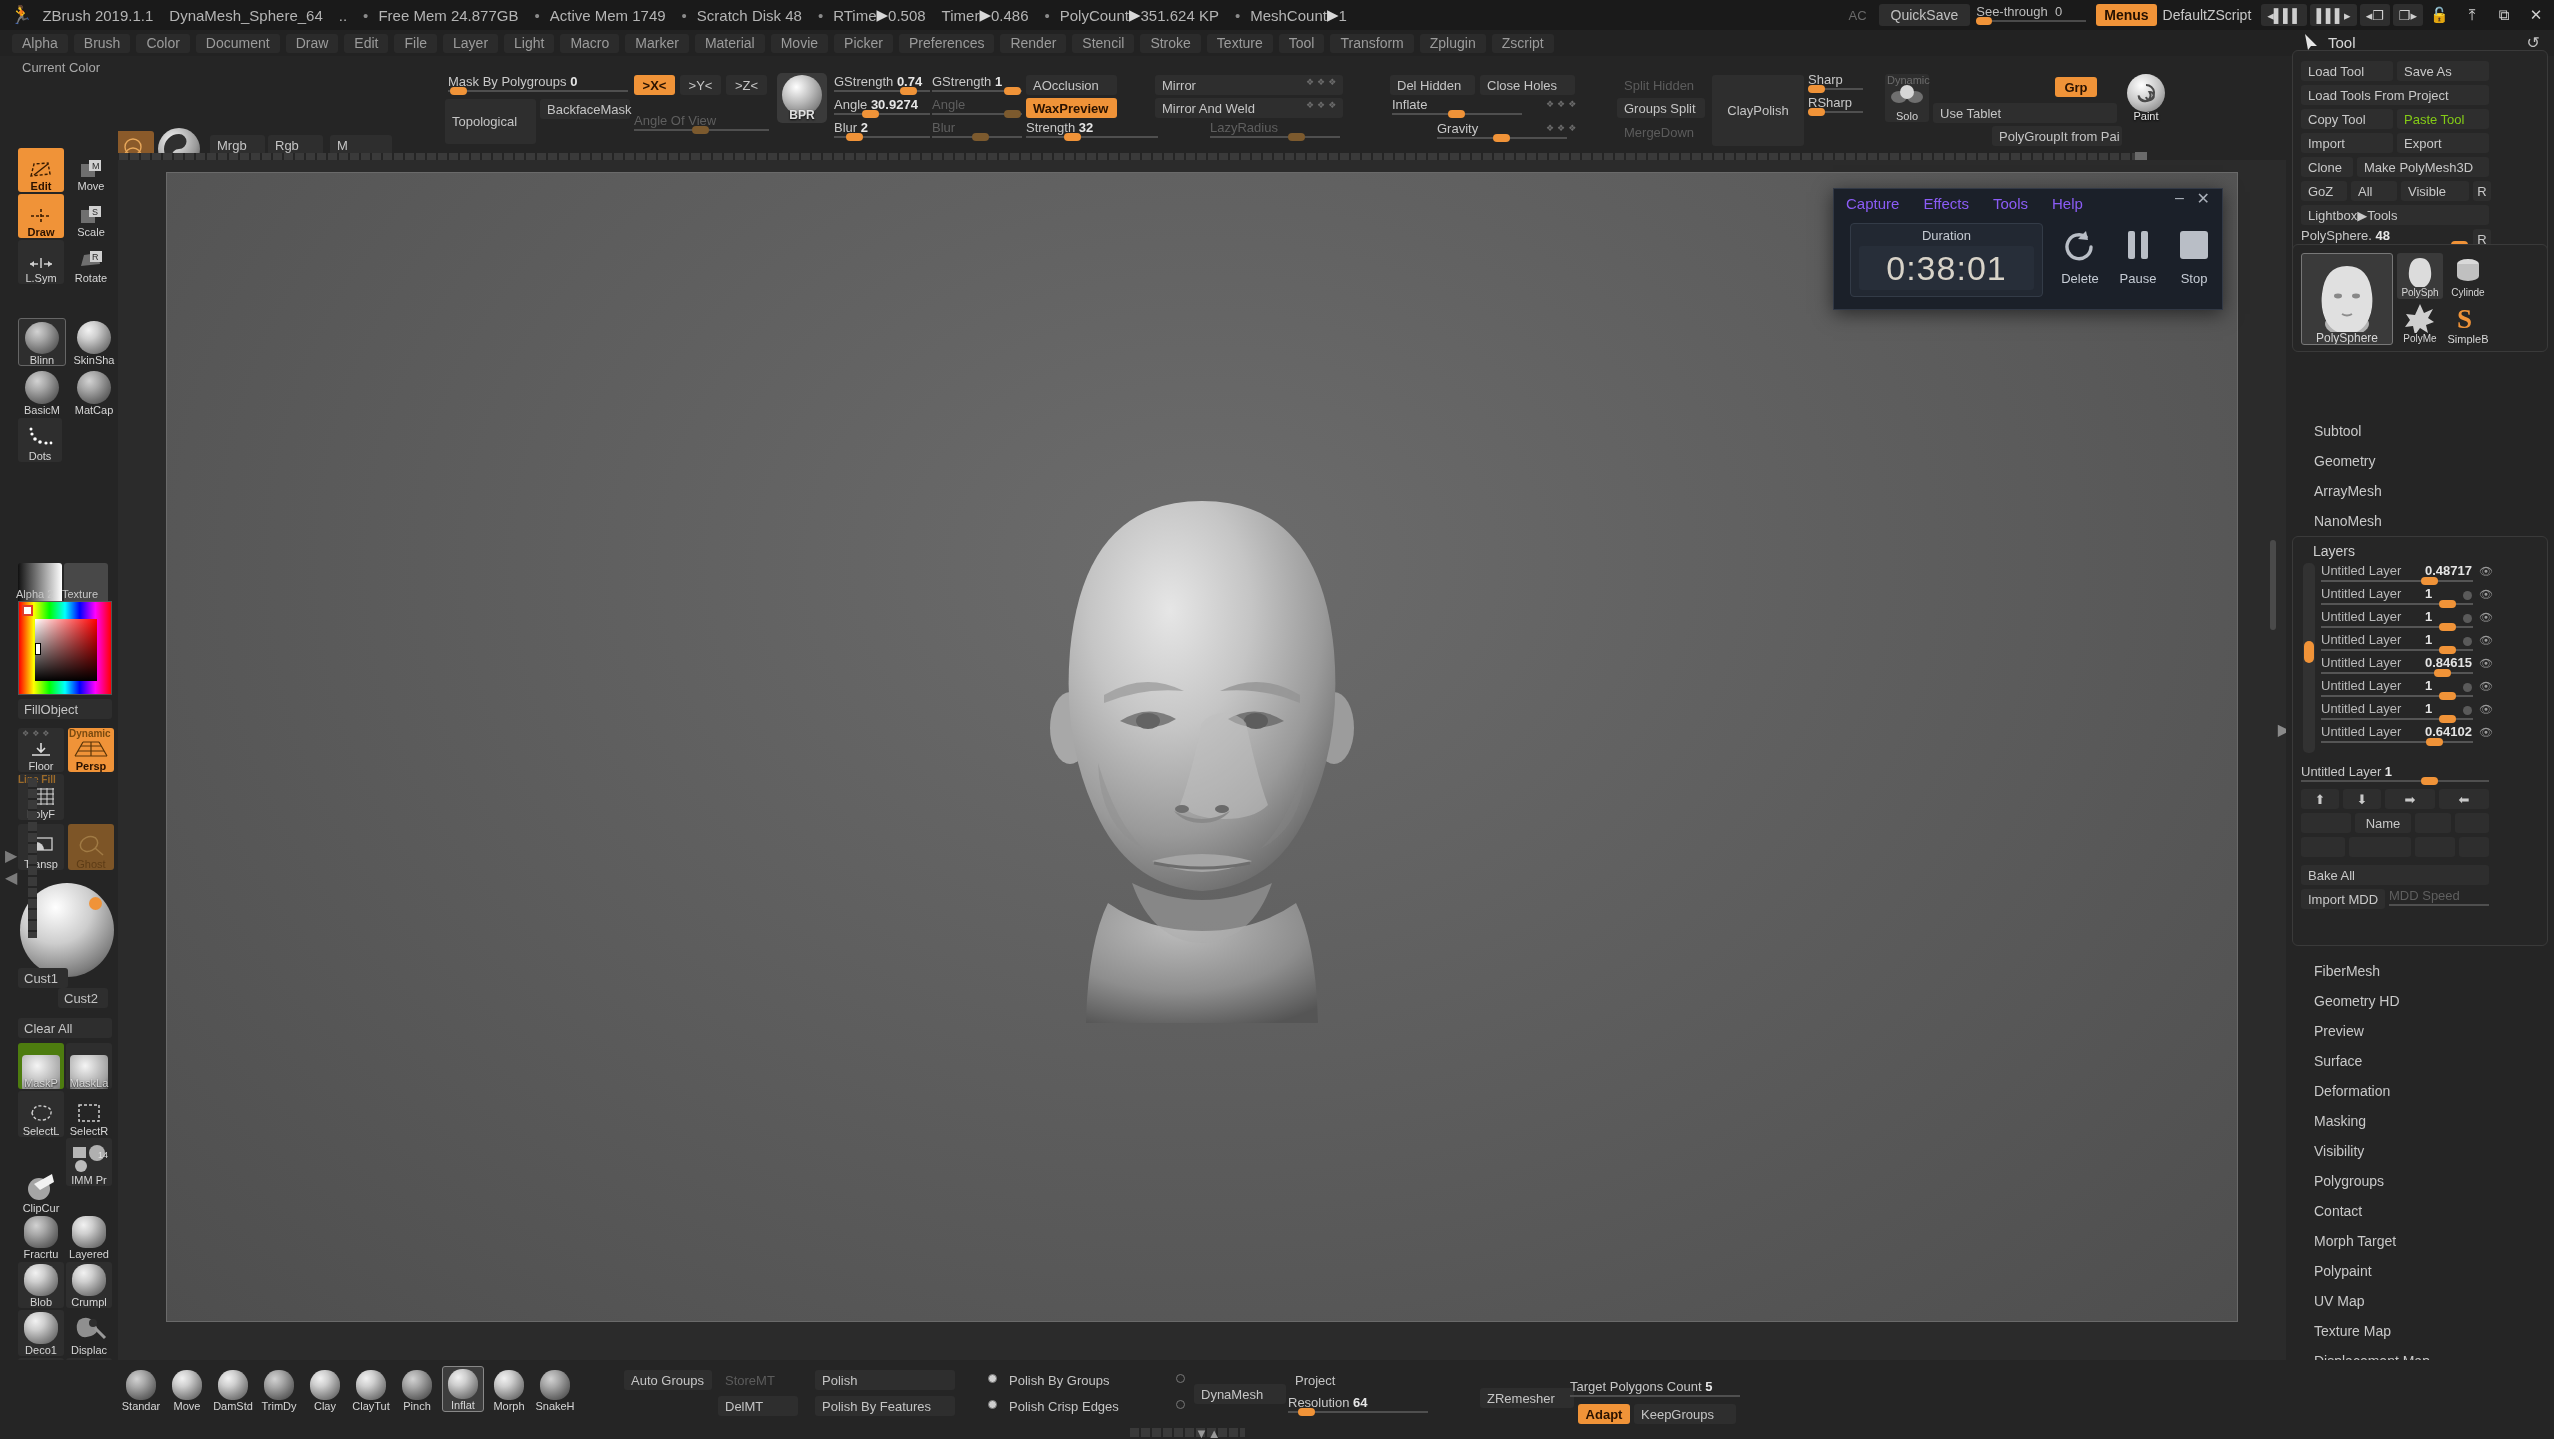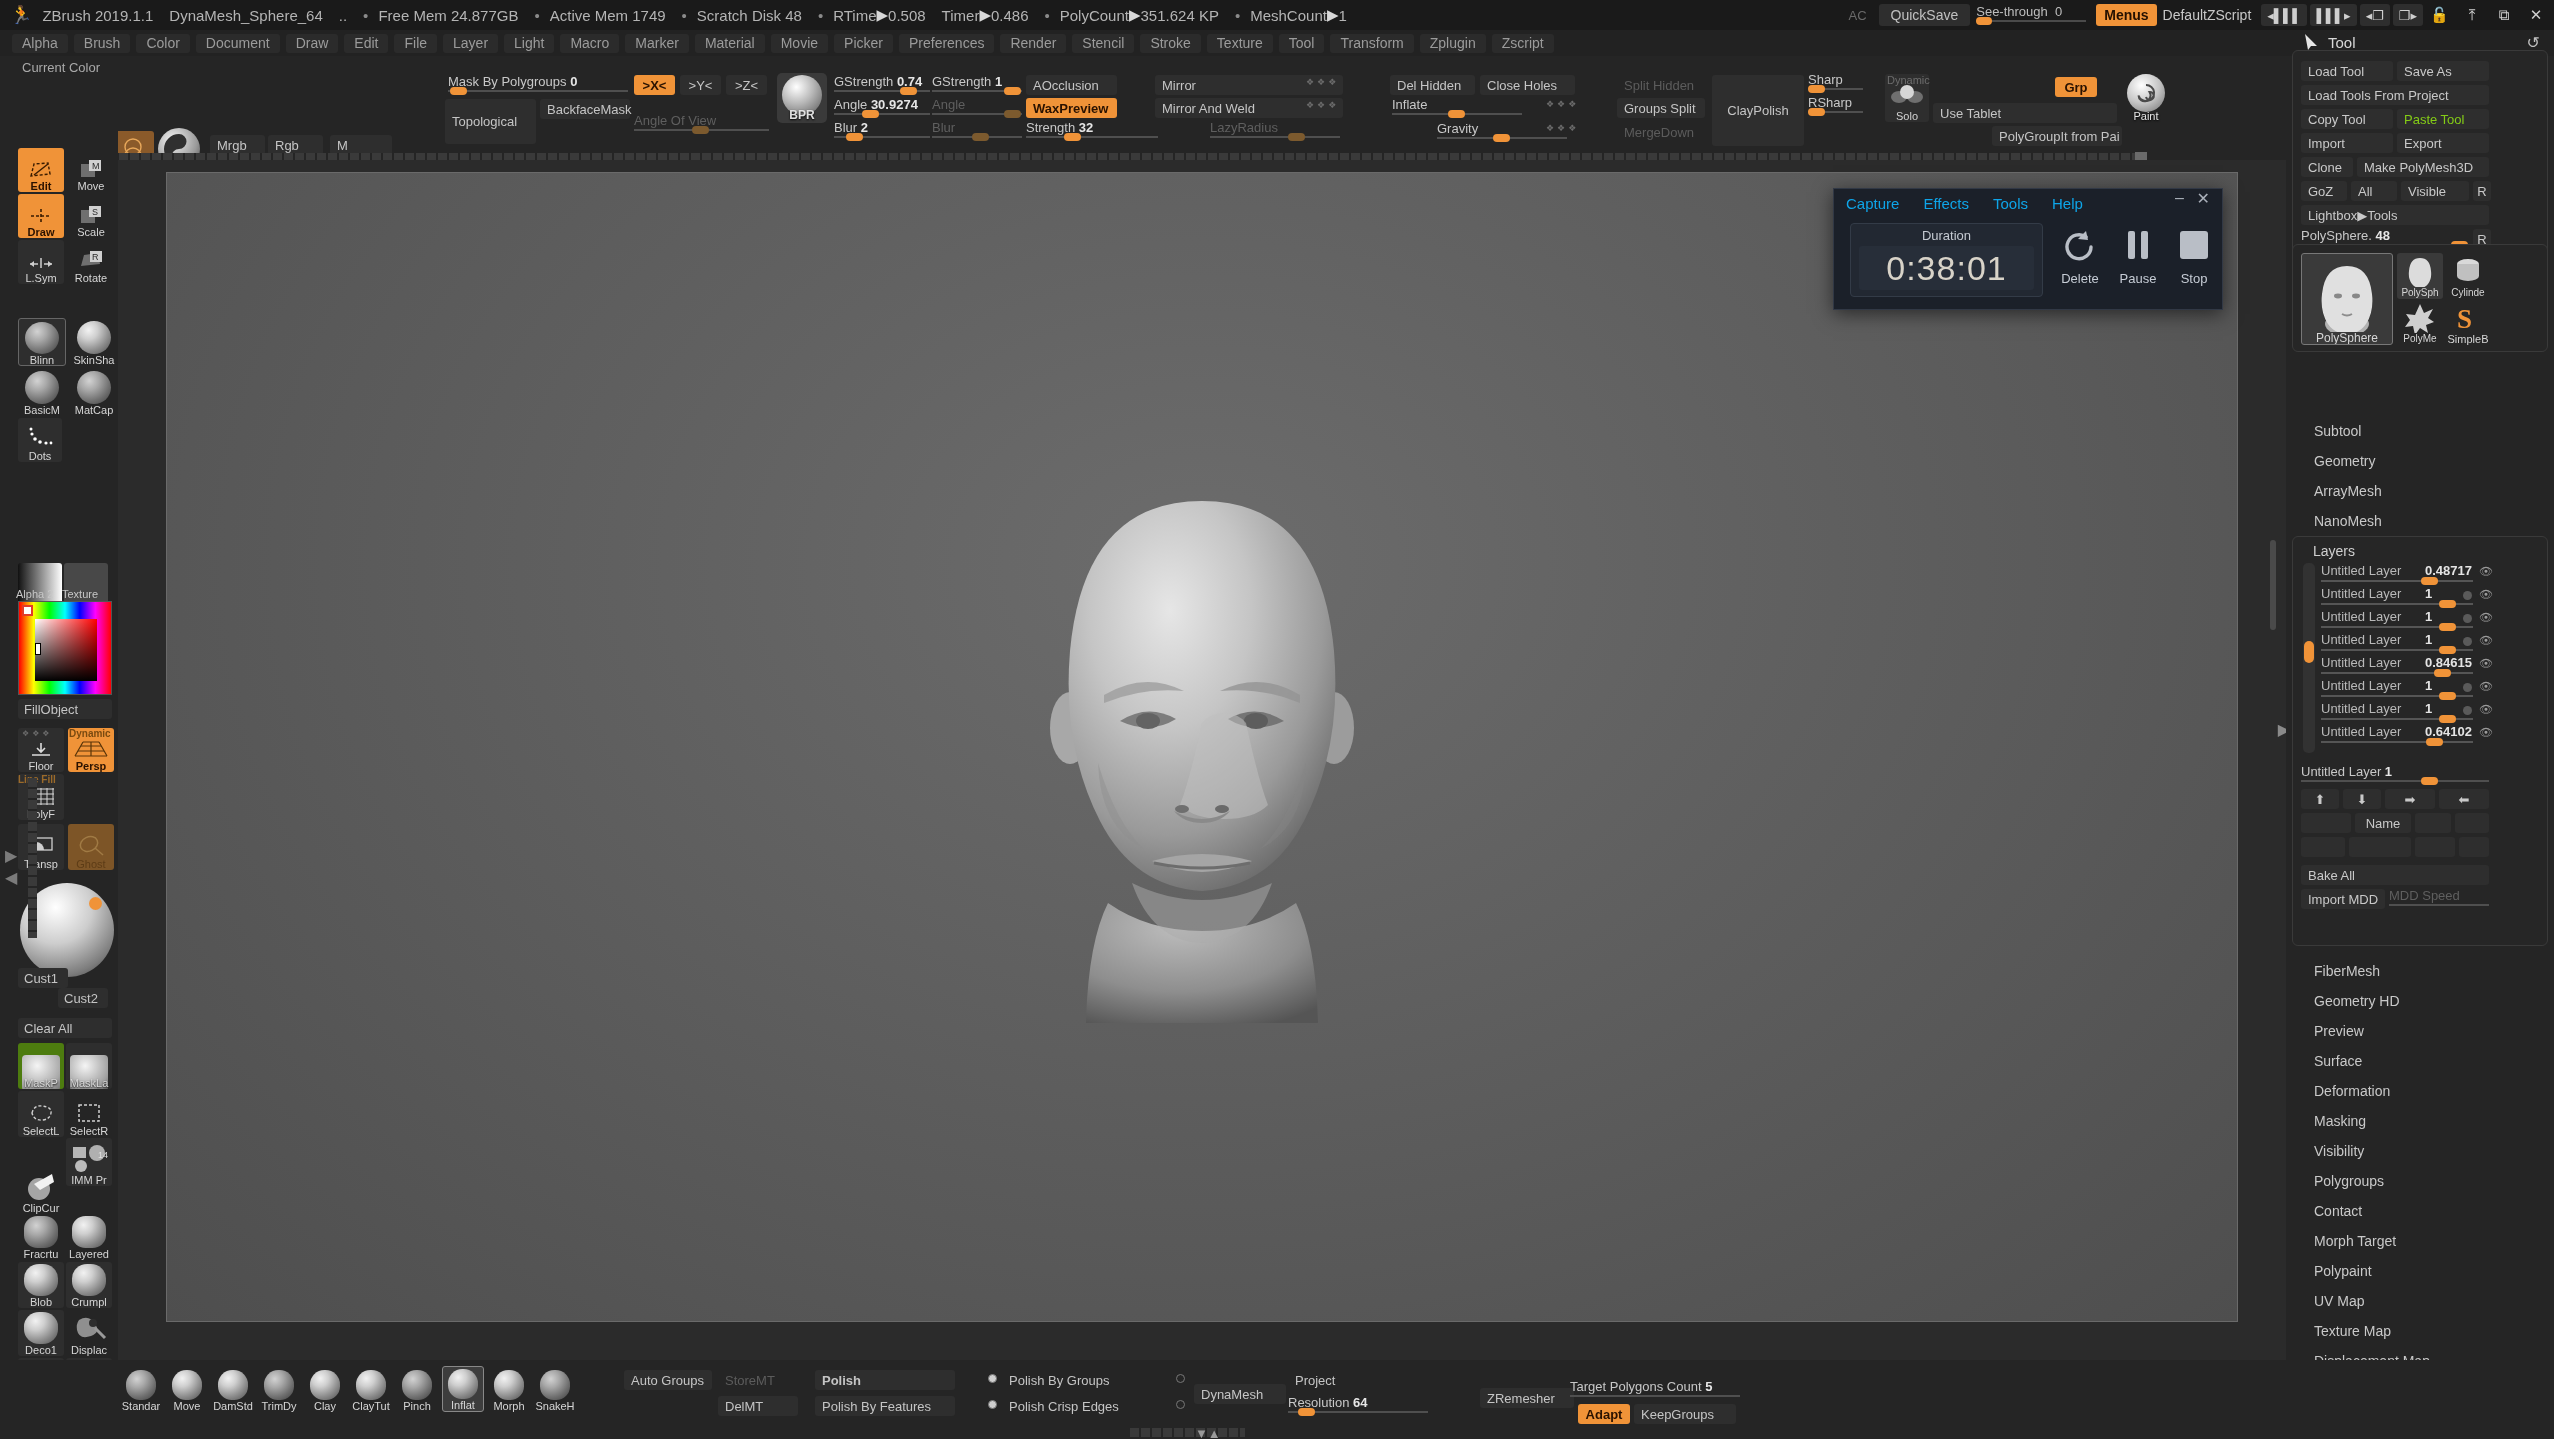--- a/index.html
+++ b/index.html
@@ -176,21 +176,21 @@
   .eye { position:absolute; font-size:11px; color:#9b9b9b; }
   .dotbtn { position:absolute; width:9px; height:9px; border-radius:50%; background:#5a5a5a; }
 
   
   .timerdlg {
     position:absolute; left:1833px; top:188px; width:390px; height:122px;
     background:#1b2029; border:1px solid #313845;
     box-shadow:0 4px 18px rgba(0,0,0,.55);
   }
   .td-menubar { position:relative; height:28px; display:flex; align-items:center; padding-left:12px; }
-  .td-menu { font-size:15px; color:#0ea5e9; margin-right:24px; }
+  .td-menu { font-size:15px; color:#8b5cf6; margin-right:24px; }
   .td-win { position:absolute; top:0; font-size:16px; color:#aab0ba; }
   .td-duration-box {
     position:absolute; left:16px; top:34px; width:193px; height:74px;
     background:#222832; border:1px solid #333b47; border-radius:4px;
   }
   .td-duration-label { text-align:center; font-size:13px; color:#c5cad2; margin-top:4px; }
   .td-time {
     margin:3px 8px 0 8px; height:44px; background:#272e39; border-radius:3px;
     display:flex; align-items:center; justify-content:center;
     font-size:34px; color:#d8d3c8; letter-spacing:1px;
@@ -1018,21 +1018,21 @@
           <span class="cap">Morph</span>
         </div>
         <div class="icon-tile" style="position: absolute; left: 534px; top: 6px; width: 42px; height: 46px; background: transparent;">
           <div class="sphere-ico dark" style="width:30px;height:30px;margin-top:2px;border-radius:48% 48% 46% 46%;"></div>
           <span class="cap">SnakeH</span>
         </div>
       </div>
     <div class="bs-btn" style="left:624px;top:10px;width:88px;">Auto Groups</div>
     <div class="bs-btn dim" style="left:718px;top:10px;width:80px;background:transparent;">StoreMT</div>
     <div class="bs-btn" style="left:718px;top:36px;width:80px;">DelMT</div>
-    <div class="bs-btn" style="left:815px;top:10px;width:140px;font-weight:bold;">Polish</div>
+    <div class="bs-btn" style="left:815px;top:10px;width:140px;">Polish</div>
     <div class="bs-btn" style="left:815px;top:36px;width:140px;">Polish By Features</div>
     <span class="bs-radio sel" style="left:988px;top:14px;"></span>
     <div class="bs-btn" style="left:1002px;top:10px;width:132px;background:transparent;">Polish By Groups</div>
     <span class="bs-radio sel" style="left:988px;top:40px;"></span>
     <div class="bs-btn" style="left:1002px;top:36px;width:132px;background:transparent;">Polish Crisp Edges</div>
     <span class="bs-radio" style="left:1176px;top:14px;"></span>
     <span class="bs-radio" style="left:1176px;top:40px;"></span>
     <div class="bs-btn" style="left:1194px;top:24px;width:92px;">DynaMesh</div>
     <div class="bs-btn" style="left:1288px;top:10px;width:80px;background:transparent;">Project</div>
     <div class="sh-slider" style="position:absolute;left:1288px;top:36px;width:140px;">

